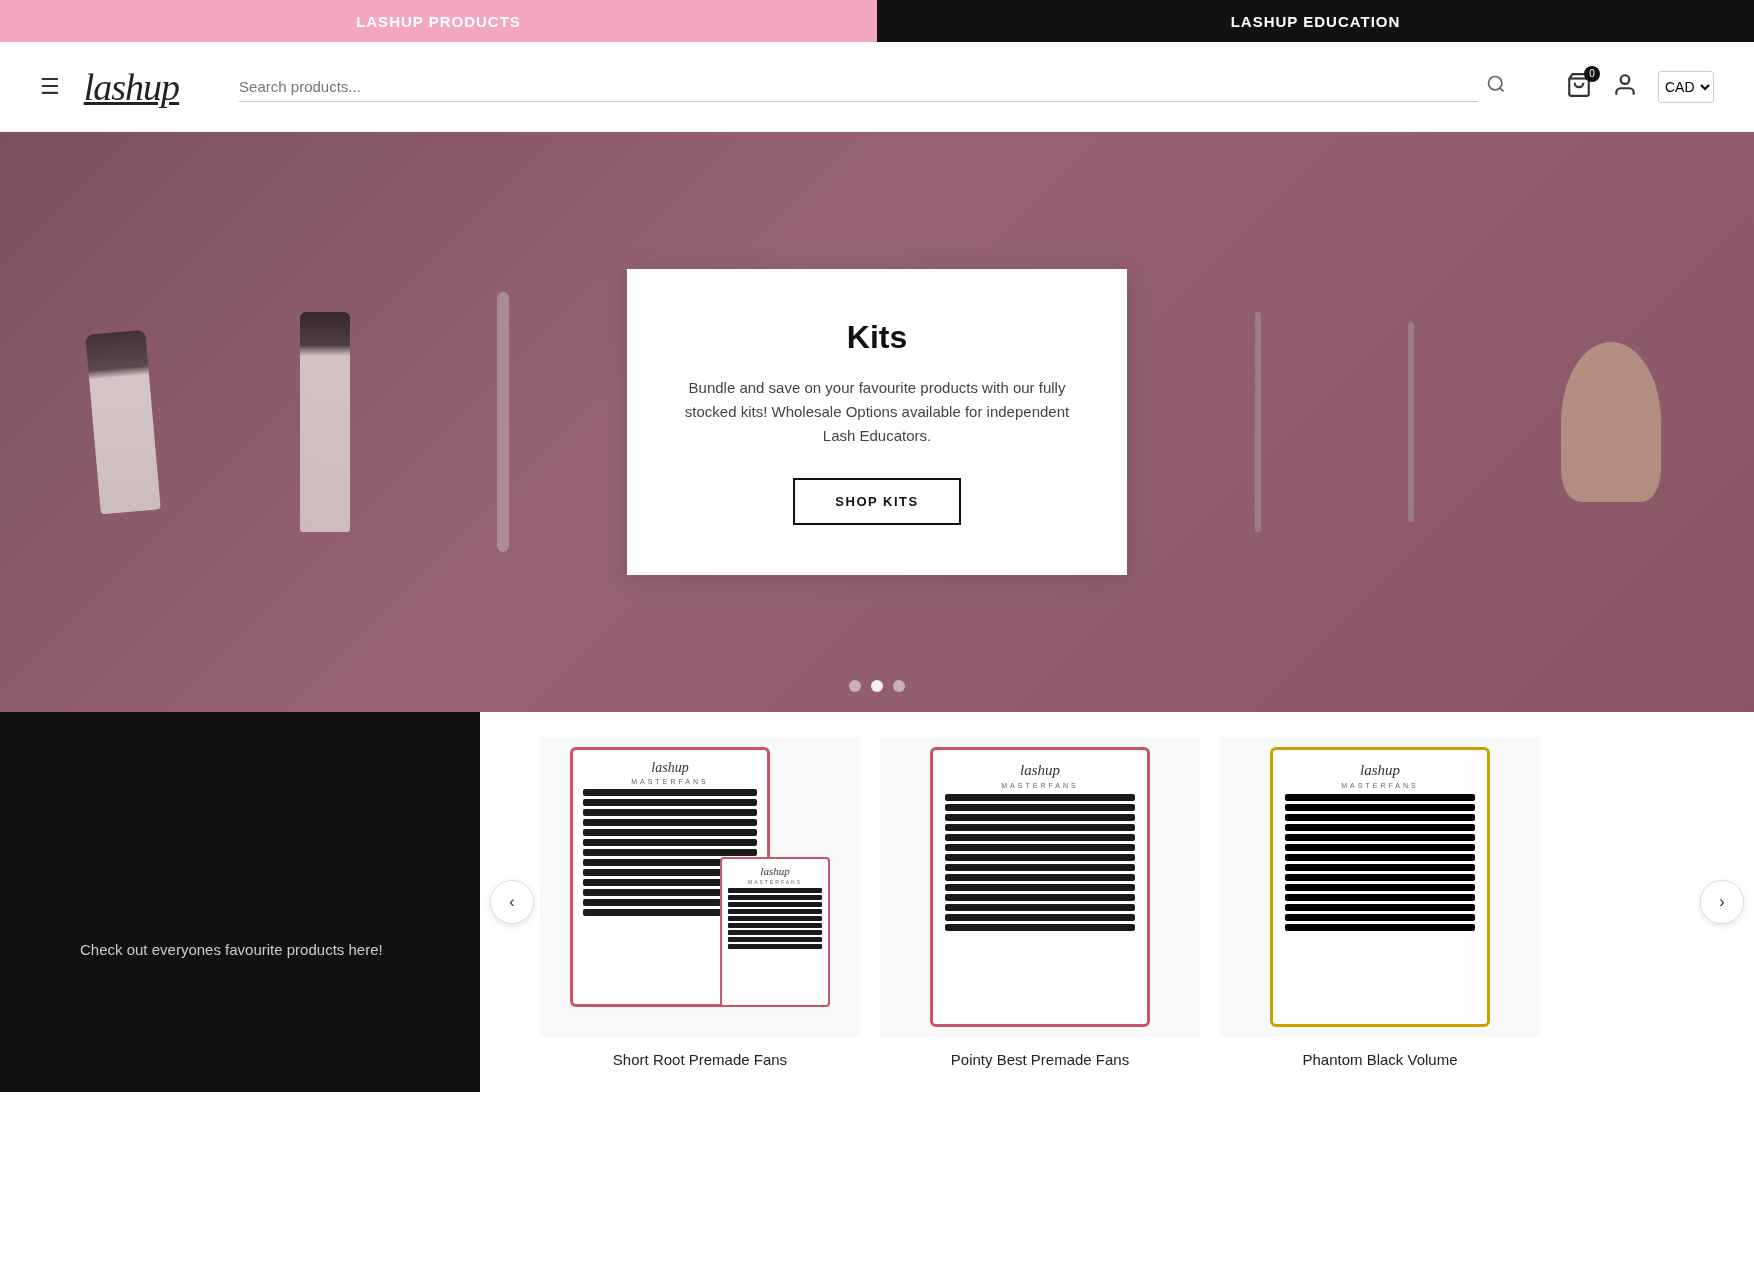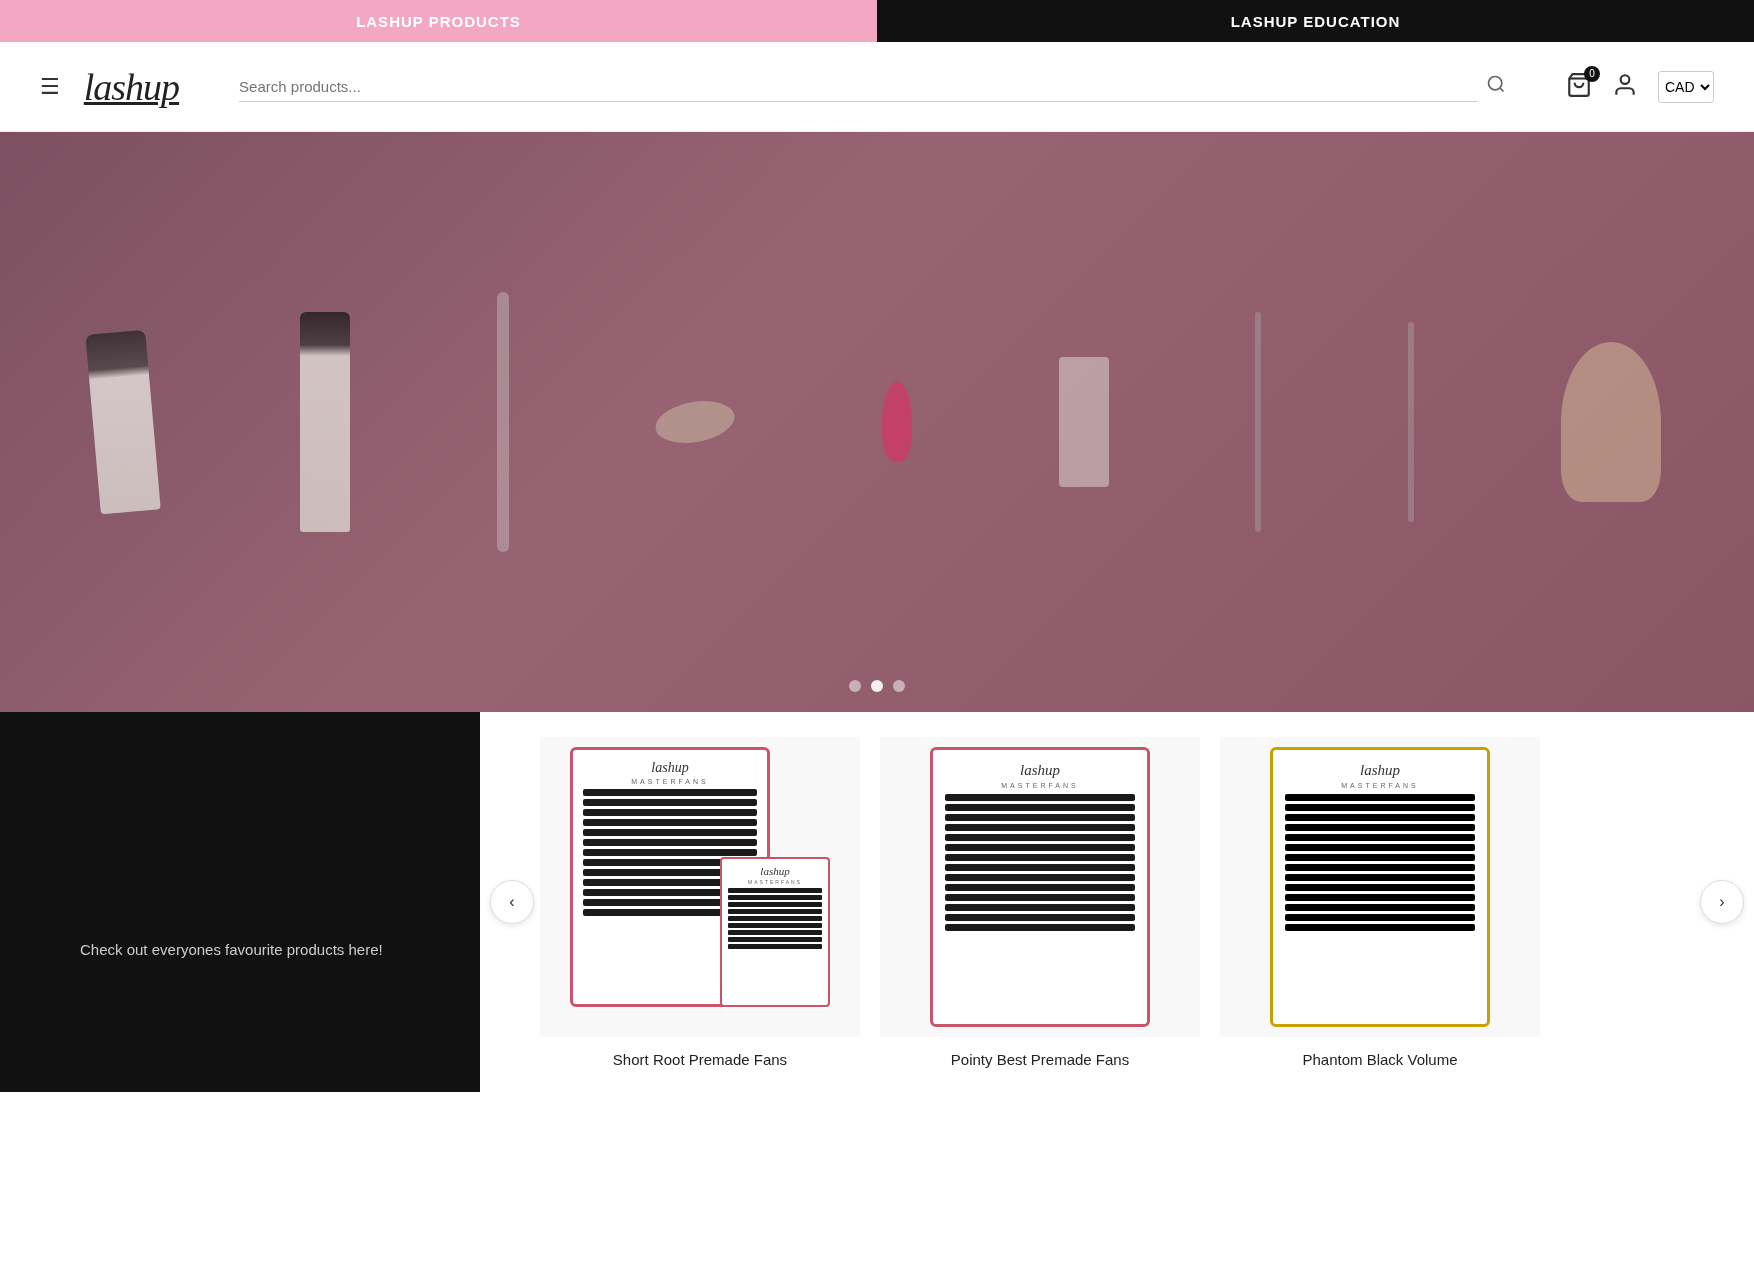--- a/index.html
+++ b/index.html
@@ -372,20 +372,25 @@
     <div class="hero-bottle-tall"></div>
     <div style="width:12px;height:260px;background:#ccc;border-radius:6px;opacity:0.4;"></div>
     <div style="width:80px;height:40px;background:#c8b8a0;border-radius:50%;opacity:0.55;transform:rotate(-10deg);"></div>
     <div class="hero-pump"></div>
     <div style="width:50px;height:130px;background:#e0e0d8;border-radius:4px;opacity:0.5;"></div>
     <div style="width:6px;height:220px;background:#aaa;border-radius:3px;opacity:0.4;"></div>
     <div style="width:6px;height:200px;background:#aaa;border-radius:3px;opacity:0.4;"></div>
     <div style="width:100px;height:160px;background:#d4b896;border-radius:50% 50% 20% 20%;opacity:0.55;"></div>
   </div>
 
+  <div class="hero-modal">
+    <h2>Kits</h2>
+    <p>Bundle and save on your favourite products with our fully stocked kits! Wholesale Options available for independent Lash Educators.</p>
+    <button class="hero-modal-btn">SHOP KITS</button>
+  </div>
 
   <div class="slider-dots">
     <div class="dot"></div>
     <div class="dot active"></div>
     <div class="dot"></div>
   </div>
 </section>
 
 <section class="best-sellers">
   <div class="best-sellers-label">

